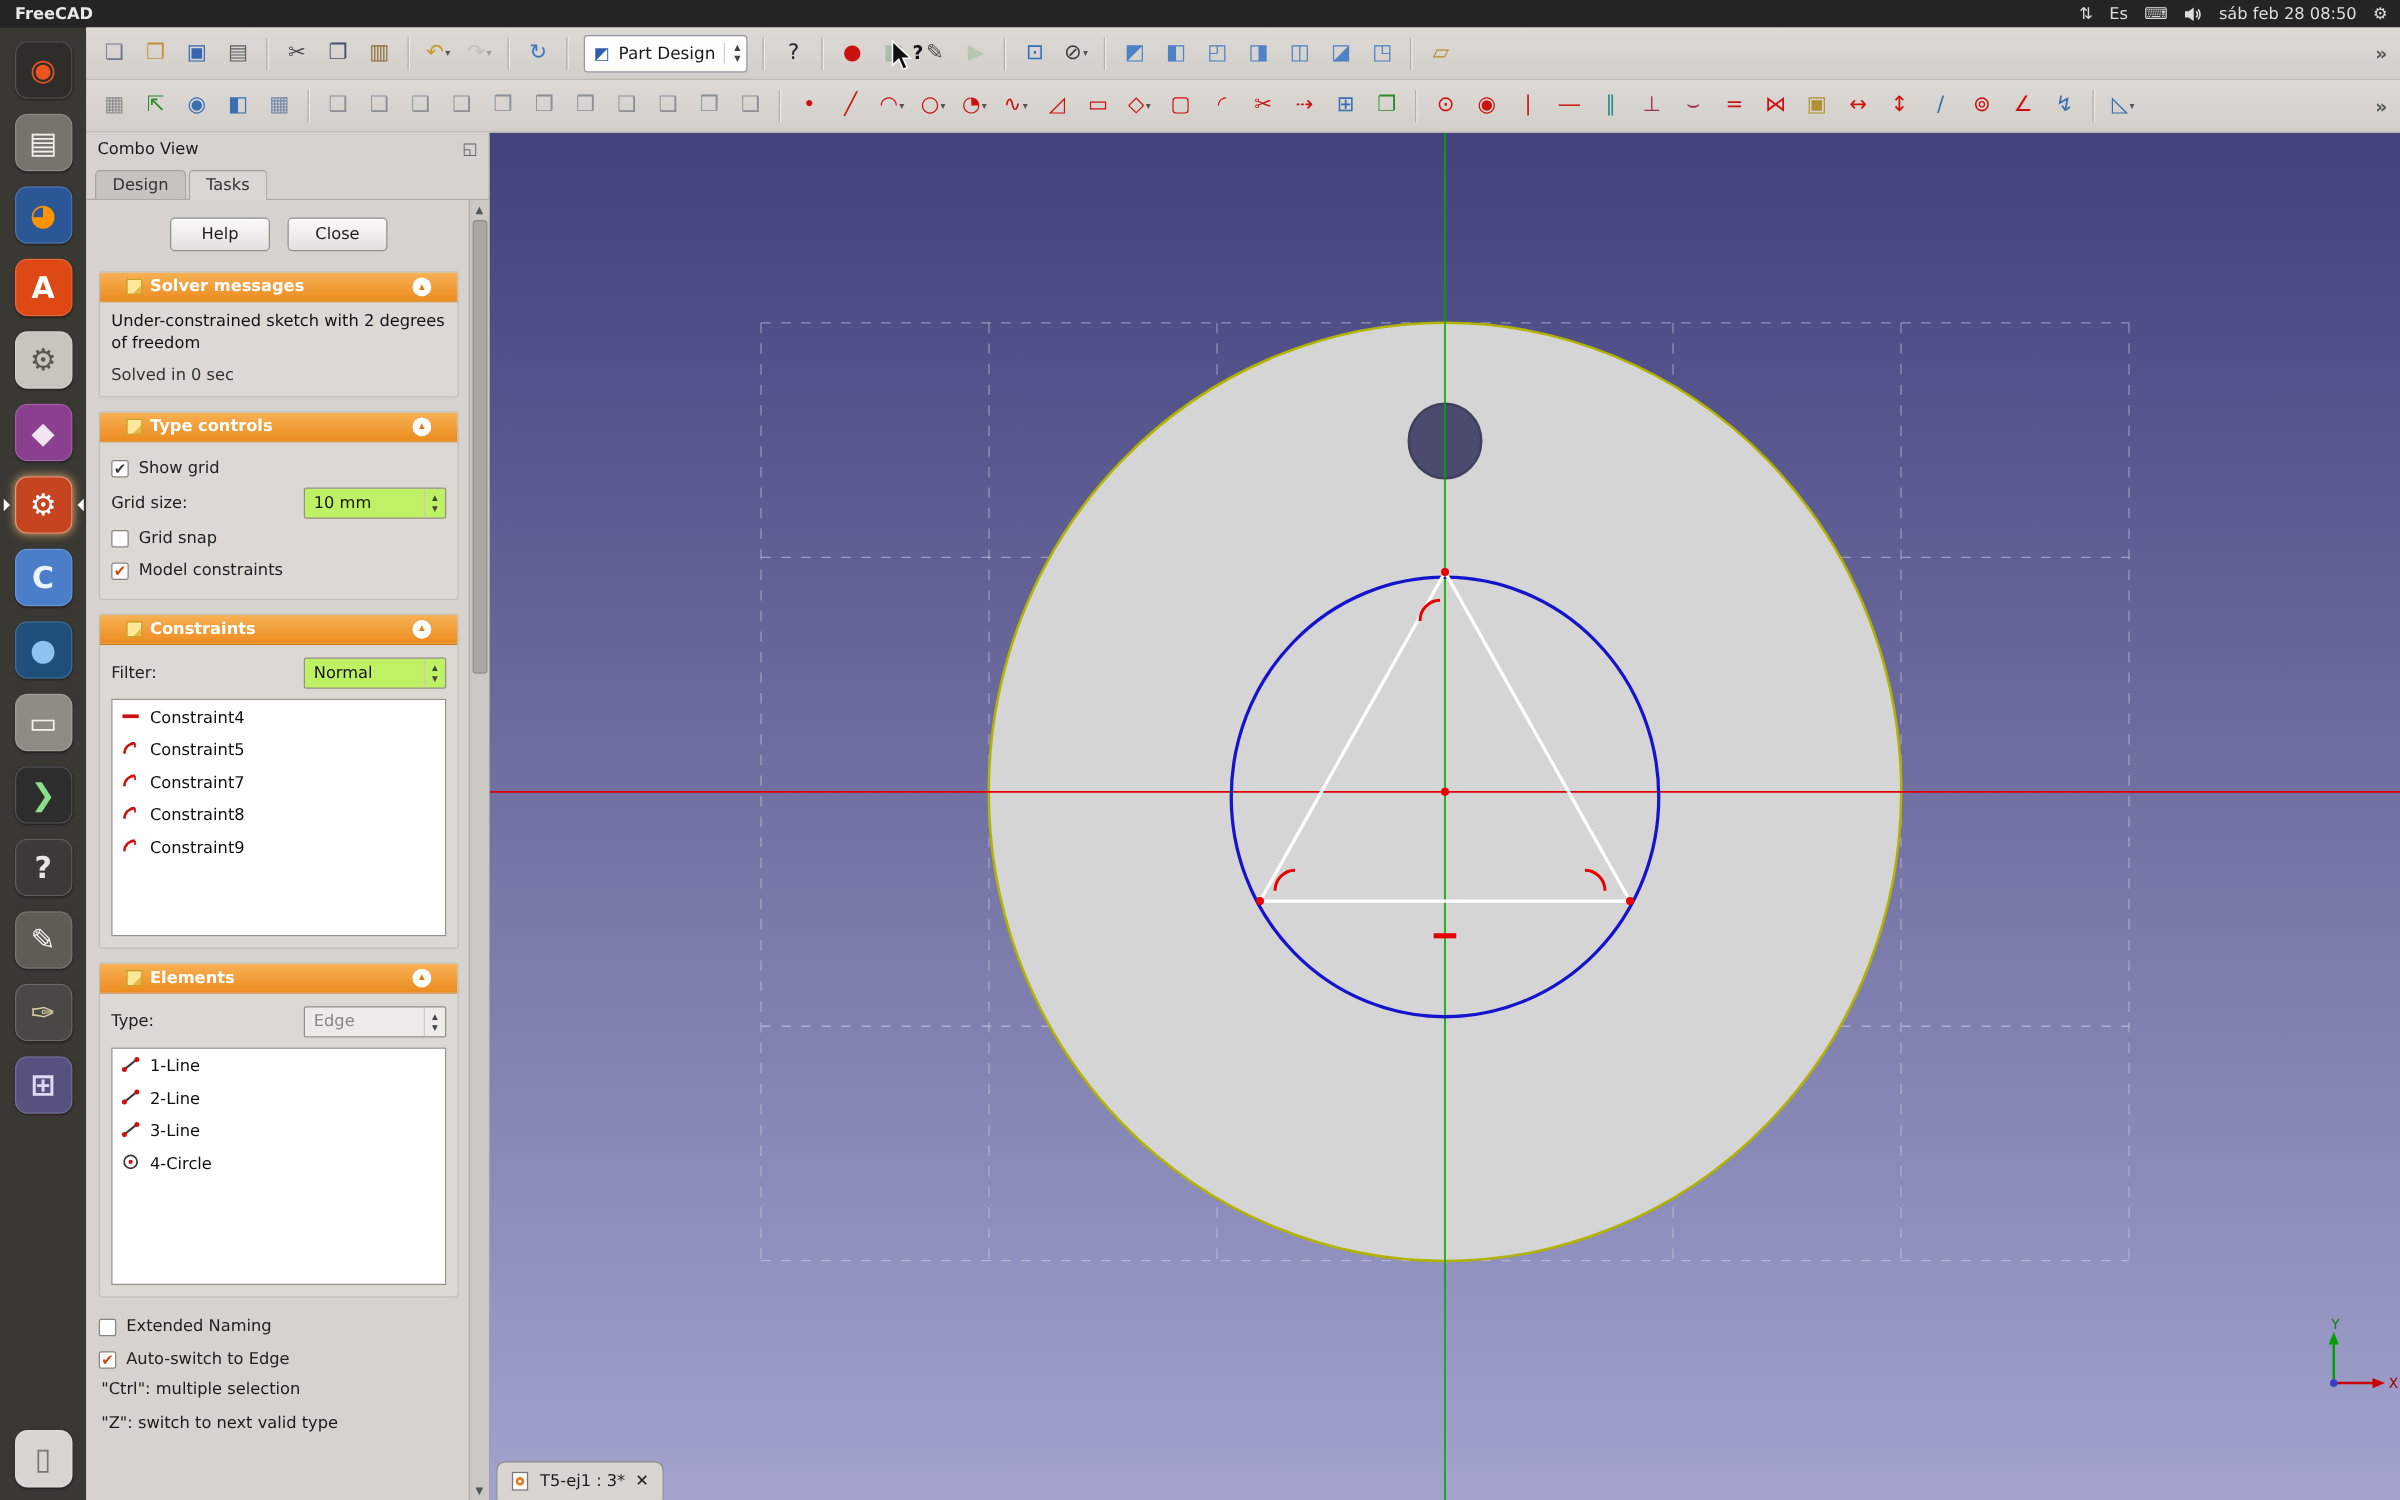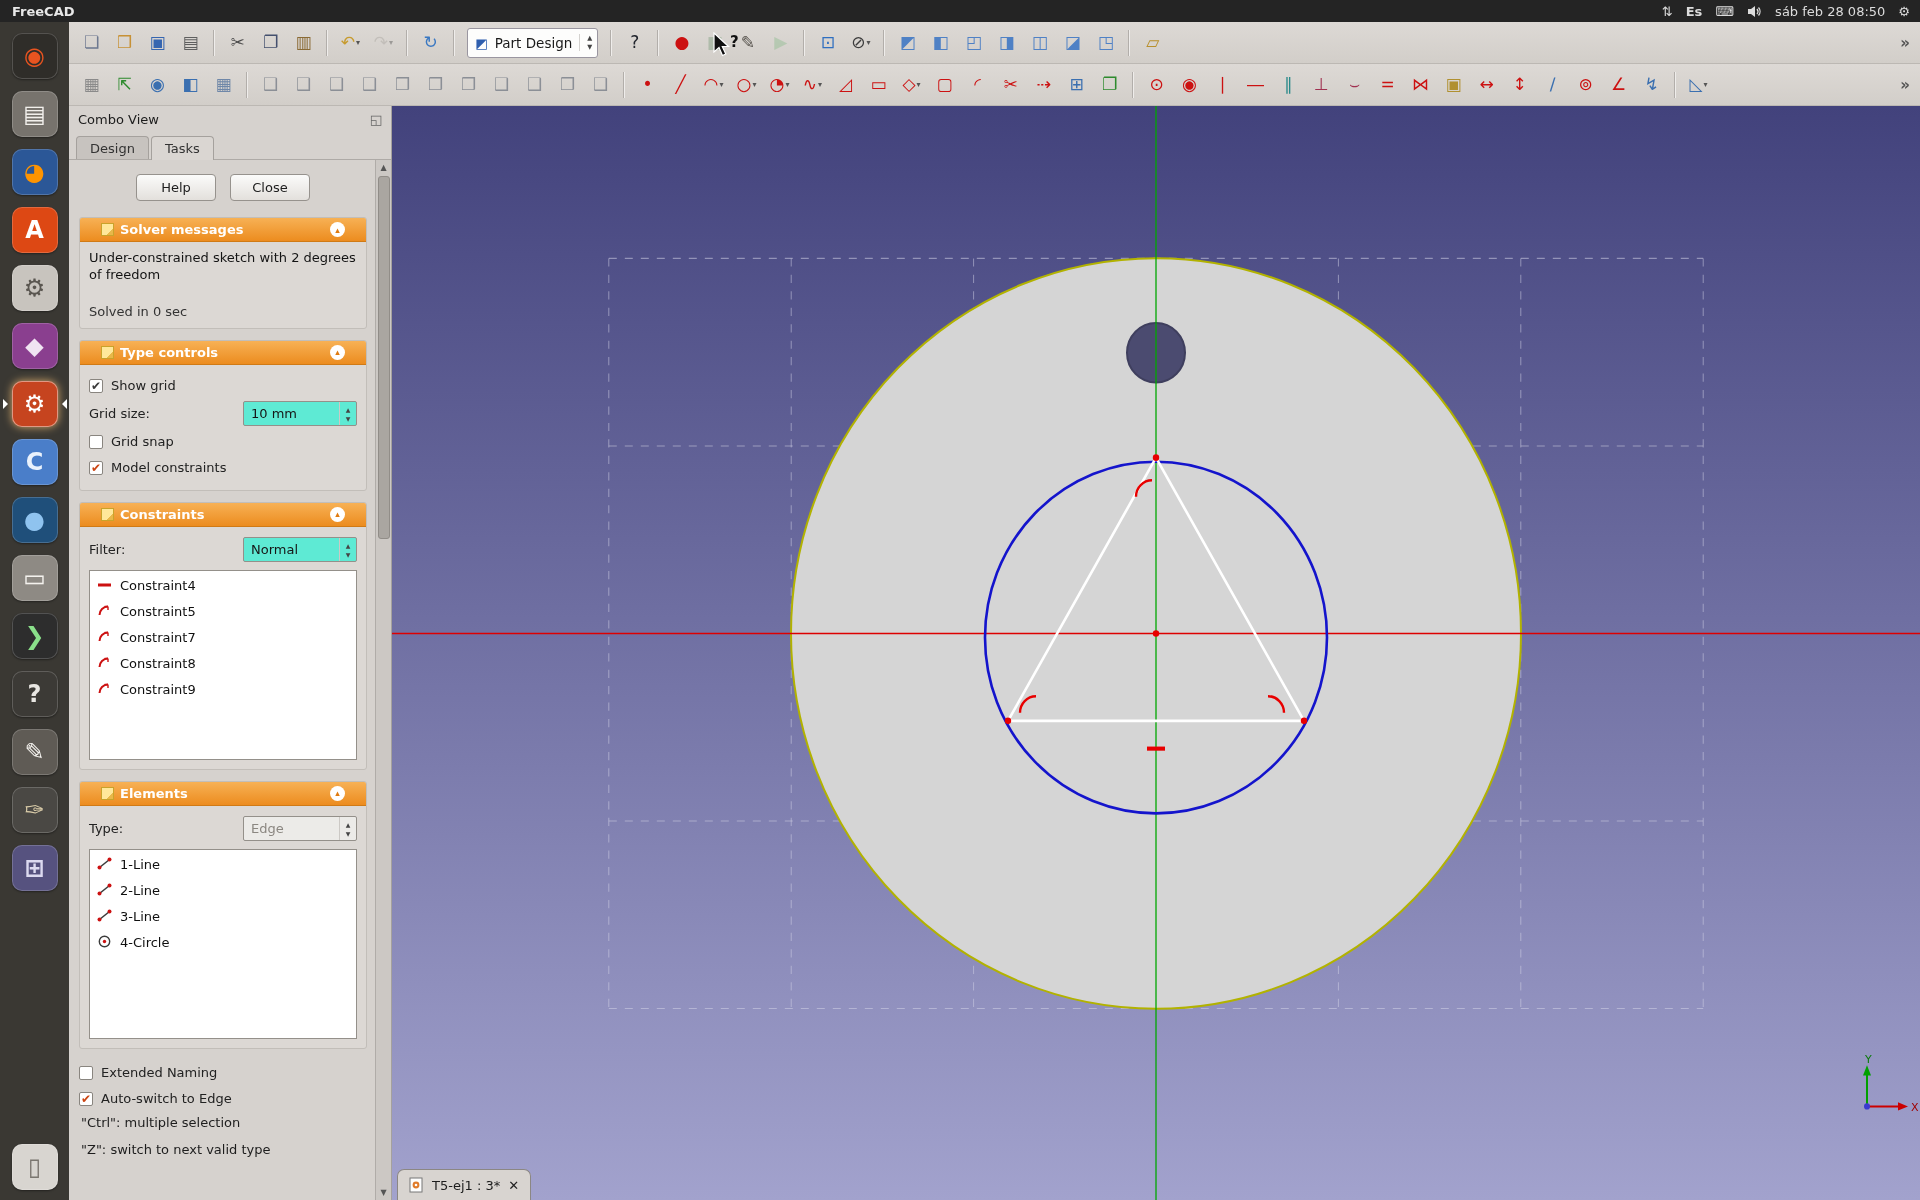--- a/index.html
+++ b/index.html
@@ -66,27 +66,27 @@
     border-radius:4px;display:flex;align-items:center;justify-content:center;color:#1d1d1d;padding:0 12px;}
 
   .section{margin-bottom:11px;border:1px solid #c2beb9;border-radius:3px;background:#dcd8d4;flex:none;}
   .sec-header{height:24px;display:flex;align-items:center;gap:6px;padding:0 21px;color:#fff;font-weight:bold;
     background:linear-gradient(#f7b155,#ec8c1f);border-bottom:1px solid #d07a15;border-radius:2px 2px 0 0;}
   .note-icon{width:13px;height:13px;background:linear-gradient(135deg,#ffe89a 70%,#e8b84a 70%);border:1px solid #c9a32b;flex:none;}
   .collapse-btn{margin-left:auto;width:15px;height:15px;border-radius:50%;background:#fff;color:#e07b10;
     font-size:9px;display:flex;align-items:center;justify-content:center;font-weight:bold;}
   .sec-body{padding:8px 9px 9px;}
   .solver-msg{color:#141414;line-height:1.3;}
-  .solver-sub{margin-top:20px;color:#333;}
+  .solver-sub{margin-top:9px;color:#333;}
 
   .chk-row{display:flex;align-items:center;gap:8px;height:26px;}
   .chk{width:14px;height:14px;background:#fff;border:1px solid #89857f;border-radius:2px;flex:none;
     display:flex;align-items:center;justify-content:center;font-size:12px;font-weight:bold;line-height:1;}
   .form-row{display:flex;align-items:center;height:30px;gap:8px;}
-  .spinbox{margin-left:auto;width:114px;height:25px;background:#5eead4;border:1px solid #94908a;border-radius:2px;
+  .spinbox{margin-left:auto;width:114px;height:25px;background:#bef264;border:1px solid #94908a;border-radius:2px;
     display:flex;align-items:center;padding-left:7px;color:#161616;}
   .spinbox.disabled{background:#ecebe8;color:#8b8781;}
   .spinbox .arrows{margin-left:auto;width:17px;height:100%;border-left:1px solid #ccc9c5;display:flex;flex-direction:column;
     align-items:center;justify-content:center;font-size:6px;color:#444;line-height:1.5;}
   .listbox{background:#fff;border:1px solid #94908a;height:190px;margin-top:5px;padding:2px;overflow:hidden;}
   .list-row{display:flex;align-items:center;gap:7px;height:26px;padding:0 4px;color:#101010;}
   .hint{color:#1d1d1d;margin:3px 0 3px 2px;height:21px;}
 
   
   .viewport{flex:1;position:relative;min-width:0;overflow:hidden;}
@@ -103,21 +103,21 @@
 </style>
 </head>
 <body>
 
 <div id="screen">
 
   <div class="topbar">
     <span class="app-title">FreeCAD</span>
     <div class="topbar-right">
       <span class="tb-ind">⇅</span>
-      <span class="tb-ind" style="font-weight:bold;">Es</span>
+      <span class="tb-ind" style="font-weight:normal;">Es</span>
       <span class="tb-ind">⌨</span>
       <span class="tb-ind">
         <svg width="15" height="13" viewBox="0 0 15 13">
             <polygon points="1,4 4,4 8,1 8,12 4,9 1,9" fill="#dcdcdc"></polygon>
             <path d="M10 4 A4 4 0 0 1 10 9" stroke="#dcdcdc" fill="none" stroke-width="1.3"></path>
             <path d="M11.5 2.5 A6 6 0 0 1 11.5 10.5" stroke="#dcdcdc" fill="none" stroke-width="1.3"></path>
           </svg>
       </span>
       <span class="tb-ind">sáb feb 28 08:50</span>
       <span class="tb-ind">⚙</span>

